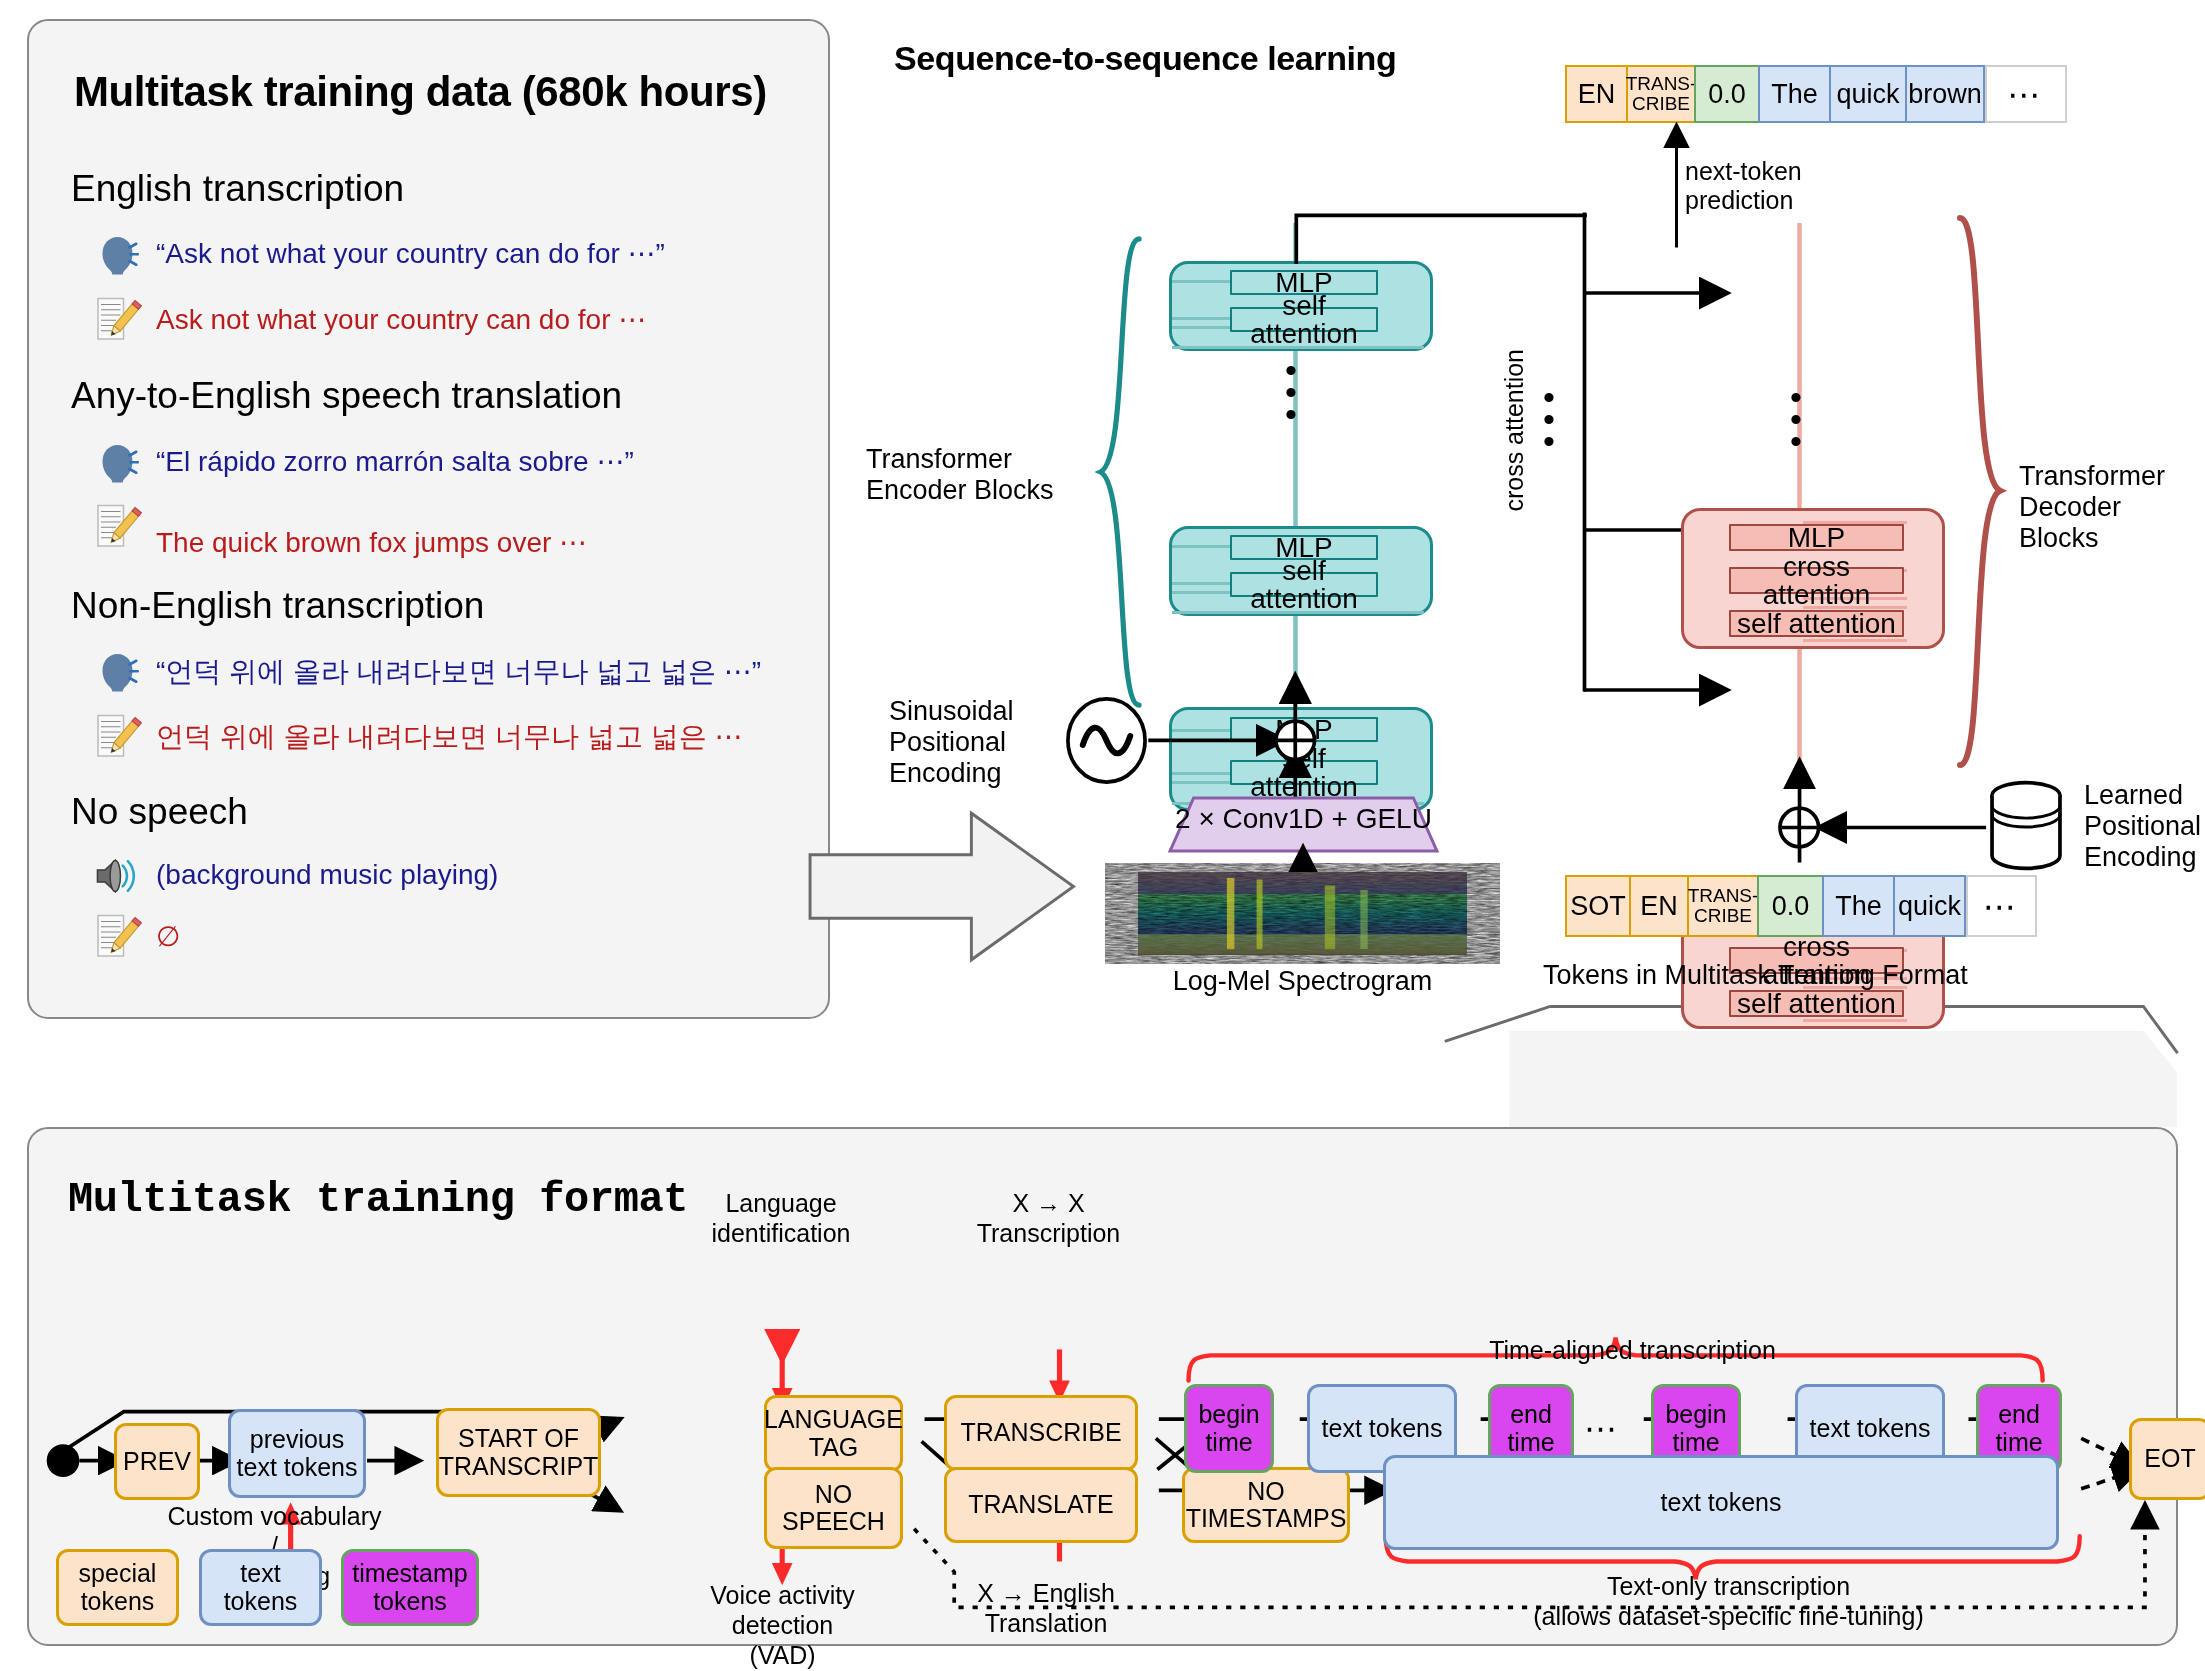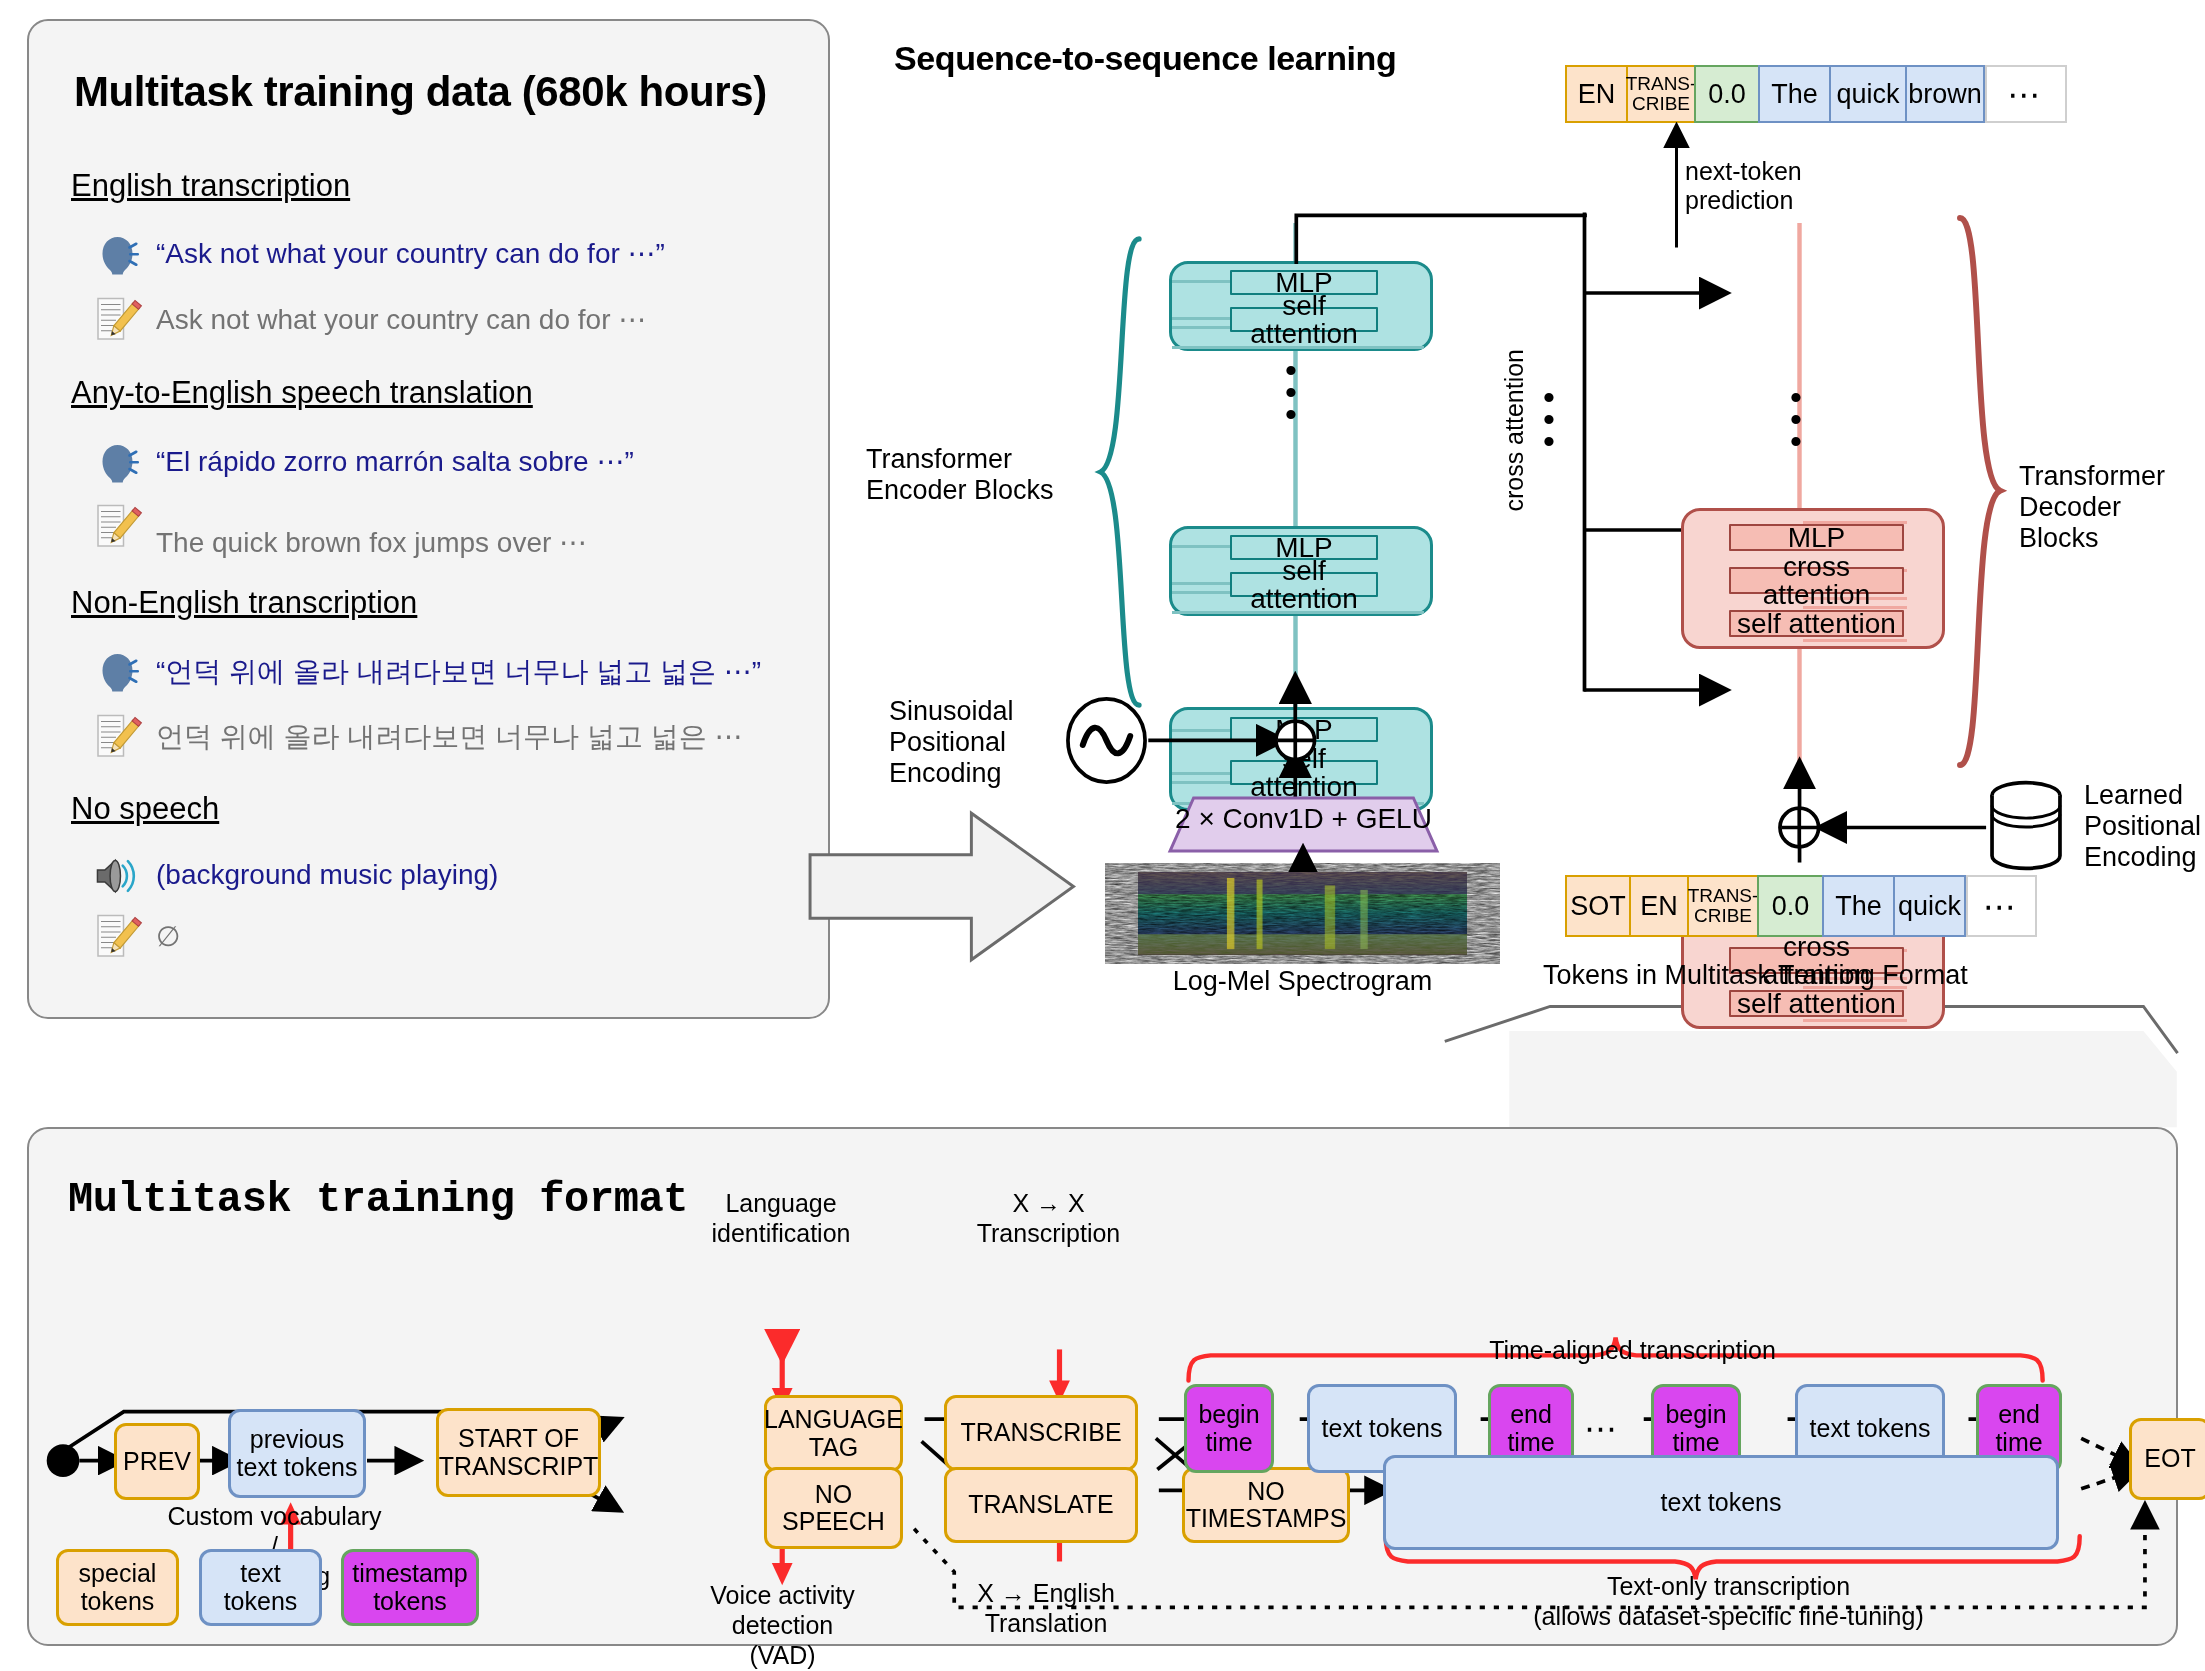--- a/index.html
+++ b/index.html
@@ -15,24 +15,24 @@
   
   .panel {
     background:#f4f4f4;
     border:2.2px solid #888;
     border-radius:21px;
   }
   #panel-left { left:27px; top:19px; width:803px; height:1000px; }
   #panel-bottom { left:27px; top:1127px; width:2151px; height:519px; }
 
   .panel-title { font-weight:bold; font-size:42px; letter-spacing:-0.4px; }
-  .section-head { font-size:31px;text-decoration:underline; }
+  .section-head { font-size:37px; }
   .example-line { font-size:28px; }
   .nav-blue { color:#1a1a8c; }
-  .nav-green { color:#737373; }
+  .nav-green { color:#b91c1c; }
 
   
   
   #s2s-title { left:894px; top:39px; font-weight:bold; font-size:34px; }
 
   
   .tokrow { display:flex; align-items:stretch; }
   .tok {
     display:flex; align-items:center; justify-content:center;
     text-align:center; line-height:1.0;

